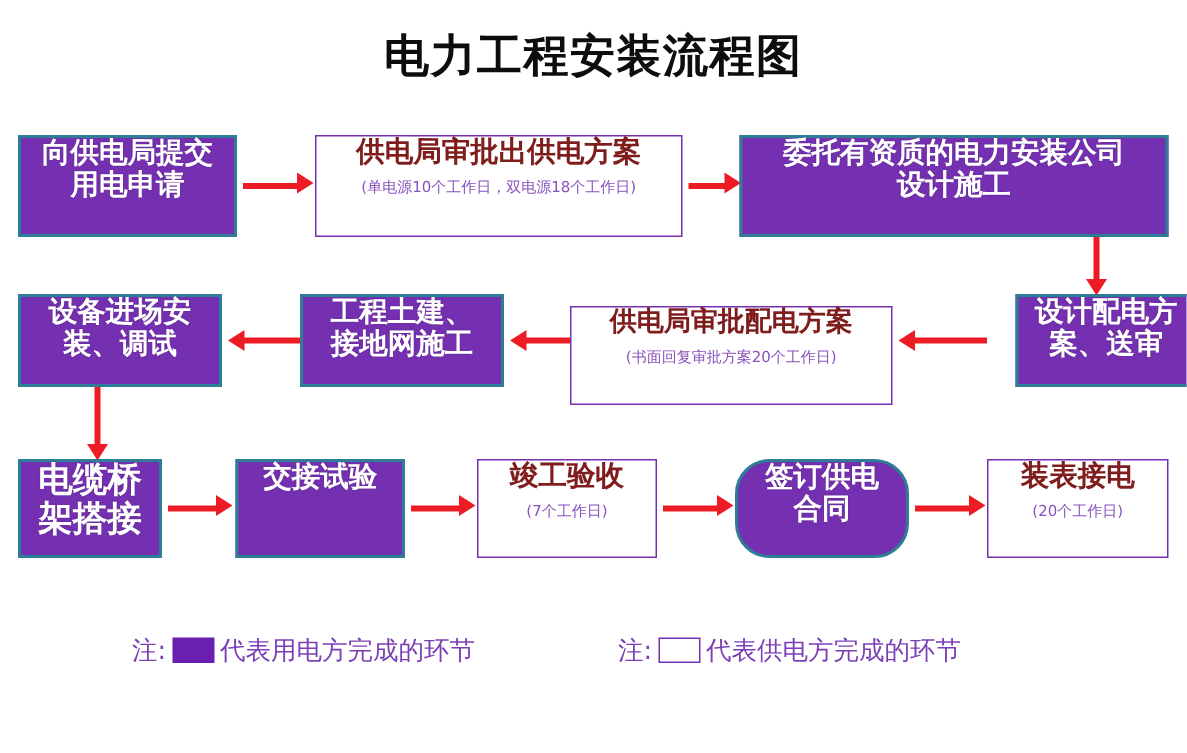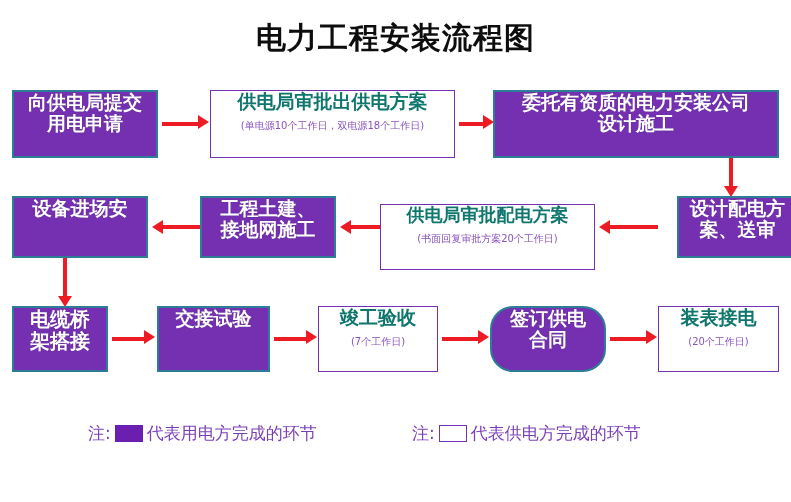--- a/index.html
+++ b/index.html
@@ -66,21 +66,21 @@
     color: #ffffff;
     text-shadow: 0 0 1px rgba(0,0,0,0.25);
   }
 
   
   .node.outlined {
     background: #ffffff;
     border: 1.5px solid #7430B0;
     color: #7B3FB5;
   }
-  .node.outlined .main { color: #0f766e; }
+  .node.outlined .main { color: #7f1d1d; }
   .node.outlined .sub  { color: #8A52BE; }
 
   
   .arrow-h, .arrow-v {
     position: absolute;
   }
   .arrow-h {
     height: 4px;
     background: #ED1C24;
   }
@@ -155,20 +155,21 @@
   <div class="node filled" style="left:493px; top:90px; width:286px; height:68px; font-size:19px;">
     <span class="main">委托有资质的电力安装公司</span>
     <span class="main">设计施工</span>
   </div>
 
   <div class="arrow-v" style="left:729px; top:158px; height:30px;"></div>
   <div class="arrow-head down" style="left:724px; top:186px;"></div>
 
   <div class="node filled" style="left:12px; top:196px; width:136px; height:62px; font-size:19px;">
     <span class="main">设备进场安</span>
+    <span class="main">装、调试</span>
   </div>
 
   <div class="arrow-head left" style="left:152px; top:220px;"></div>
   <div class="arrow-h" style="left:162px; top:225px; width:38px;"></div>
 
   <div class="node filled" style="left:200px; top:196px; width:136px; height:62px; font-size:19px;">
     <span class="main">工程土建、</span>
     <span class="main">接地网施工</span>
   </div>
 
@@ -184,21 +185,21 @@
   <div class="arrow-h" style="left:609px; top:225px; width:49px;"></div>
 
   <div class="node filled" style="left:658px; top:196px; width:121px; height:62px; font-size:19px;margin-left:19px;">
     <span class="main">设计配电方</span>
     <span class="main">案、送审</span>
   </div>
 
   <div class="arrow-v" style="left:63px; top:258px; height:40px;"></div>
   <div class="arrow-head down" style="left:58px; top:296px;"></div>
 
-  <div class="node filled" style="left:12px; top:306px; width:96px; height:66px; font-size:20px;">
+  <div class="node filled" style="left:12px; top:306px; width:96px; height:66px; font-size:23px;">
     <span class="main">电缆桥</span>
     <span class="main">架搭接</span>
   </div>
 
   <div class="arrow-h" style="left:112px; top:337px; width:34px;"></div>
   <div class="arrow-head right" style="left:144px; top:330px;"></div>
 
   <div class="node filled" style="left:157px; top:306px; width:113px; height:66px; font-size:19px;">
     <span class="main">交接试验</span>
   </div>

